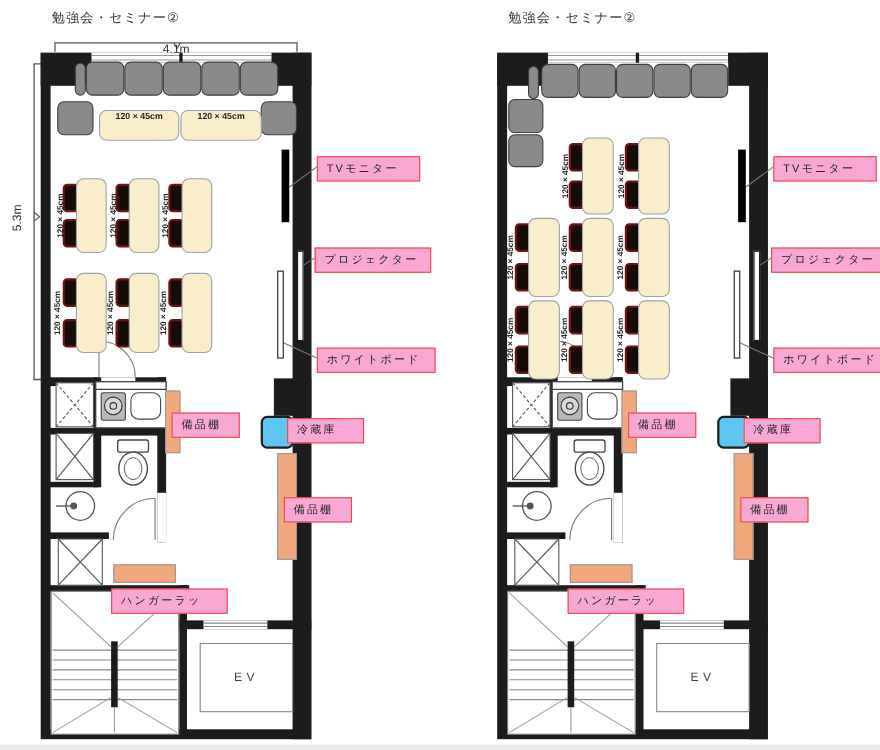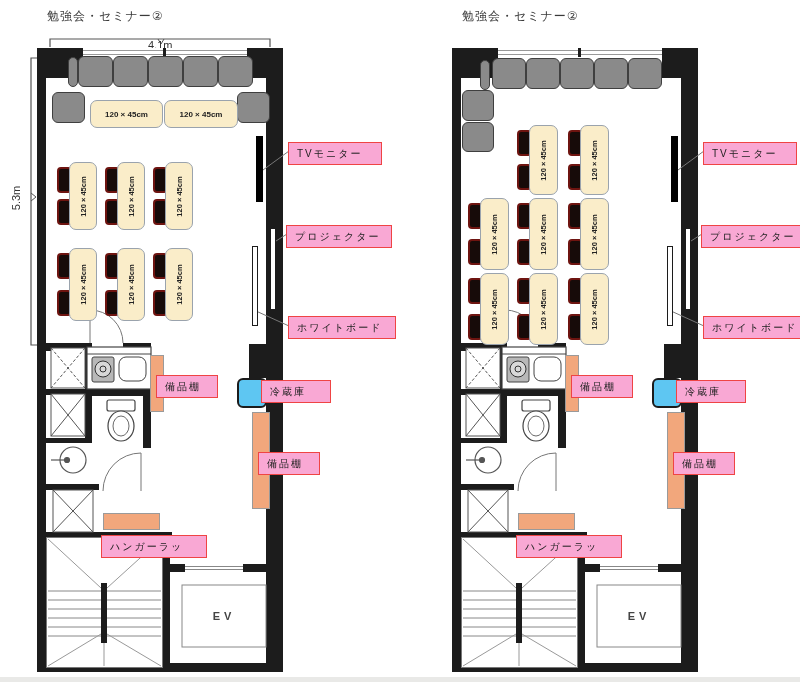--- a/index.html
+++ b/index.html
@@ -10,35 +10,35 @@
   .plan{position:absolute;width:246px;height:624px;}
   .plan svg{overflow:visible;display:block;}
   .plan-title{position:absolute;font-size:12px;color:#3a3a3a;letter-spacing:1px;white-space:nowrap;}
   .dim-label{position:absolute;font-size:11px;color:#333;white-space:nowrap;}
   .dim-label.vert{transform:rotate(-90deg);transform-origin:center;}
   .furn{position:absolute;box-sizing:border-box;}
   .sofa{background:#8a8a8a;border:1.5px solid #3f3f3f;border-radius:6px;}
   .chair{background:#170b09;border:2px solid #6e1410;border-radius:4px;}
   .table-v,.table-h{
     background:#faedc9;border:1.5px solid #9aa3ad;border-radius:7px;
-    display:flex;align-items:center;justify-content:center;
+    display:flex;justify-content:center;
   }
   .table-v span{transform:rotate(-90deg);white-space:nowrap;font-size:7.5px;font-weight:bold;color:#222;}
   .table-h span{white-space:nowrap;font-size:8px;font-weight:bold;color:#222;}
   .tv{background:#000;}
   .board{background:#fff;border:1px solid #1c1c1c;}
   .shelf{background:#f2a77c;border:1px solid #9a9a9a;}
   .fridge{background:#5ec6f2;border:2px solid #1c1c1c;border-radius:6px;}
   .anno{
     position:absolute;background:#f9a8d4;border:1px solid #ef4444;color:#222;
     font-size:10px;line-height:12px;padding:5px 4px 4px 8px;white-space:nowrap;letter-spacing:2px;
   }
   .ev-label{
     position:absolute;display:flex;align-items:center;justify-content:center;
-    font-size:11px;letter-spacing:4px;color:#444;font-weight:bold;
+    font-size:11px;letter-spacing:4px;color:#444;
   }
   #bottom-bar{position:absolute;left:0;bottom:0;width:100%;height:5px;background:#e9e9e7;}
 </style>
 </head>
 <body>
 
 <div id="page">
 
   <svg id="dim-svg" style="position:absolute;left:0;top:0;" width="800" height="682" viewBox="0 0 800 682">
     <polyline points="50,47 50,39 270,39 270,47" fill="none" stroke="#555" stroke-width="1.2"></polyline>

